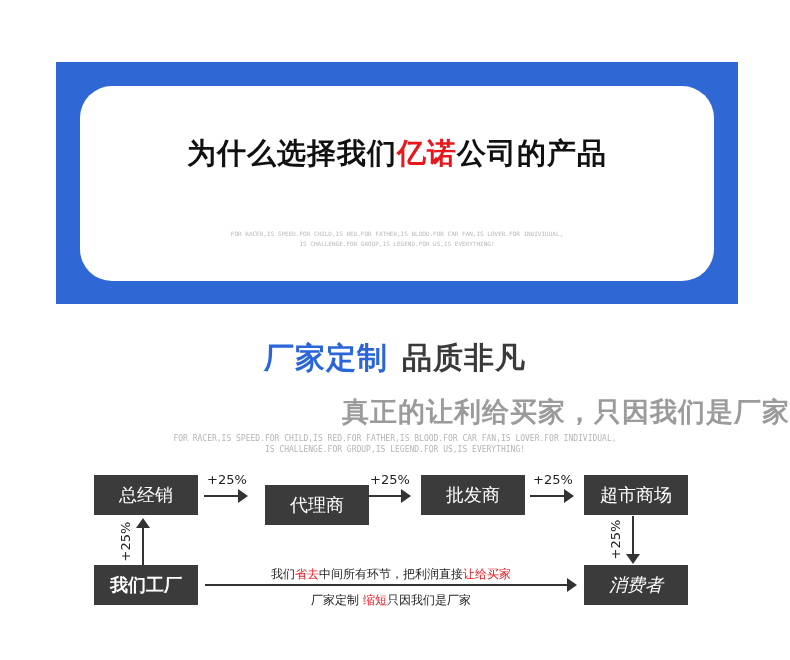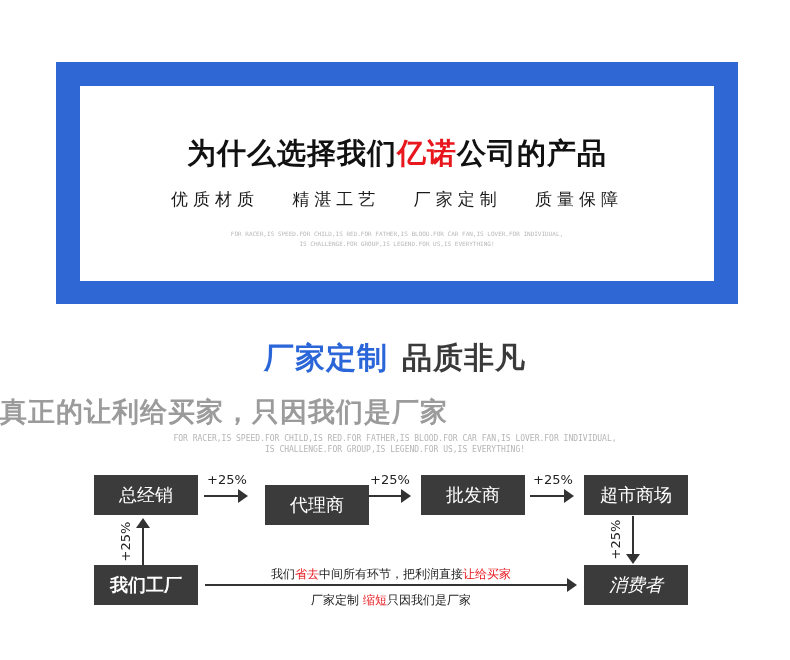--- a/index.html
+++ b/index.html
@@ -7,20 +7,21 @@
     body { position: relative; font-family: "DejaVu Sans", "Liberation Sans", sans-serif; }
 
     
     .banner-frame {
       position: absolute; left: 56px; top: 62px; width: 682px; height: 242px;
       background: #2F67D4;
     }
     .banner-inner {
       position: absolute; left: 24px; top: 24px; width: 634px; height: 195px;
       background: #ffffff;
+      border-radius: 32px;
     }
     .banner-title {
       position: absolute; left: 0; top: 48px; width: 100%;
       text-align: center; font-size: 29px; font-weight: bold; color: #111111;
       letter-spacing: 1px; white-space: nowrap;
     }
     .banner-title .red { color: #E8161D; }
     .banner-features {
       position: absolute; left: 0; top: 102px; width: 100%;
       text-align: center; font-size: 17px; color: #1a1a1a; white-space: nowrap;
@@ -34,21 +35,21 @@
 
     
     .sec-head {
       position: absolute; left: 0; top: 338px; width: 790px;
       text-align: center; font-size: 30px; font-weight: bold; white-space: nowrap; letter-spacing: 1px;
     }
     .sec-head .blue { color: #2B66D9; }
     .sec-head .dark { color: #3a3a3a; margin-left: 14px; }
     .sec-sub {
       position: absolute; left: 0; top: 394px; width: 790px;
-      text-align: left; font-size: 27px; font-weight: bold; color: #9b9b9b; white-space: nowrap; letter-spacing: 1px;
+      text-align: right; font-size: 27px; font-weight: bold; color: #9b9b9b; white-space: nowrap; letter-spacing: 1px;
     }
     .sec-eng {
       position: absolute; left: 0; top: 433px; width: 790px;
       text-align: center; font-family: "DejaVu Sans Mono", "Liberation Mono", monospace;
       font-size: 8px; line-height: 11px; color: #b5b5b5; white-space: pre-line;
     }
 
     
     .node {
       position: absolute; width: 104px; height: 40px; background: #3b3b3b;
@@ -92,26 +93,20 @@
       font-size: 12px; color: #222; white-space: nowrap;
     }
     .red { color: #E8161D; }
   </style>
 </head>
 <body>
 
 <div class="banner-frame">
   <div class="banner-inner">
     <div class="banner-title"><span>为什么选择我们</span><span class="red">亿诺</span><span>公司的产品</span></div>
-    <div class="banner-features">
-      <span>优质材质</span>
-      <span>精湛工艺</span>
-      <span>厂家定制</span>
-      <span>质量保障</span>
-    </div>
     <div class="banner-eng"><div>FOR RACER,IS SPEED.FOR CHILD,IS RED.FOR FATHER,IS BLOOD.FOR CAR FAN,IS LOVER.FOR INDIVIDUAL,</div><div>IS CHALLENGE.FOR GROUP,IS LEGEND.FOR US,IS EVERYTHING!</div></div>
   </div>
 </div>
 
 <div class="sec-head">
   <span class="blue">厂家定制</span><span class="dark">品质非凡</span>
 </div>
 <div class="sec-sub">真正的让利给买家，只因我们是厂家</div>
 <div class="sec-eng"><div>FOR RACER,IS SPEED.FOR CHILD,IS RED.FOR FATHER,IS BLOOD.FOR CAR FAN,IS LOVER.FOR INDIVIDUAL,</div><div>IS CHALLENGE.FOR GROUP,IS LEGEND.FOR US,IS EVERYTHING!</div></div>
 

